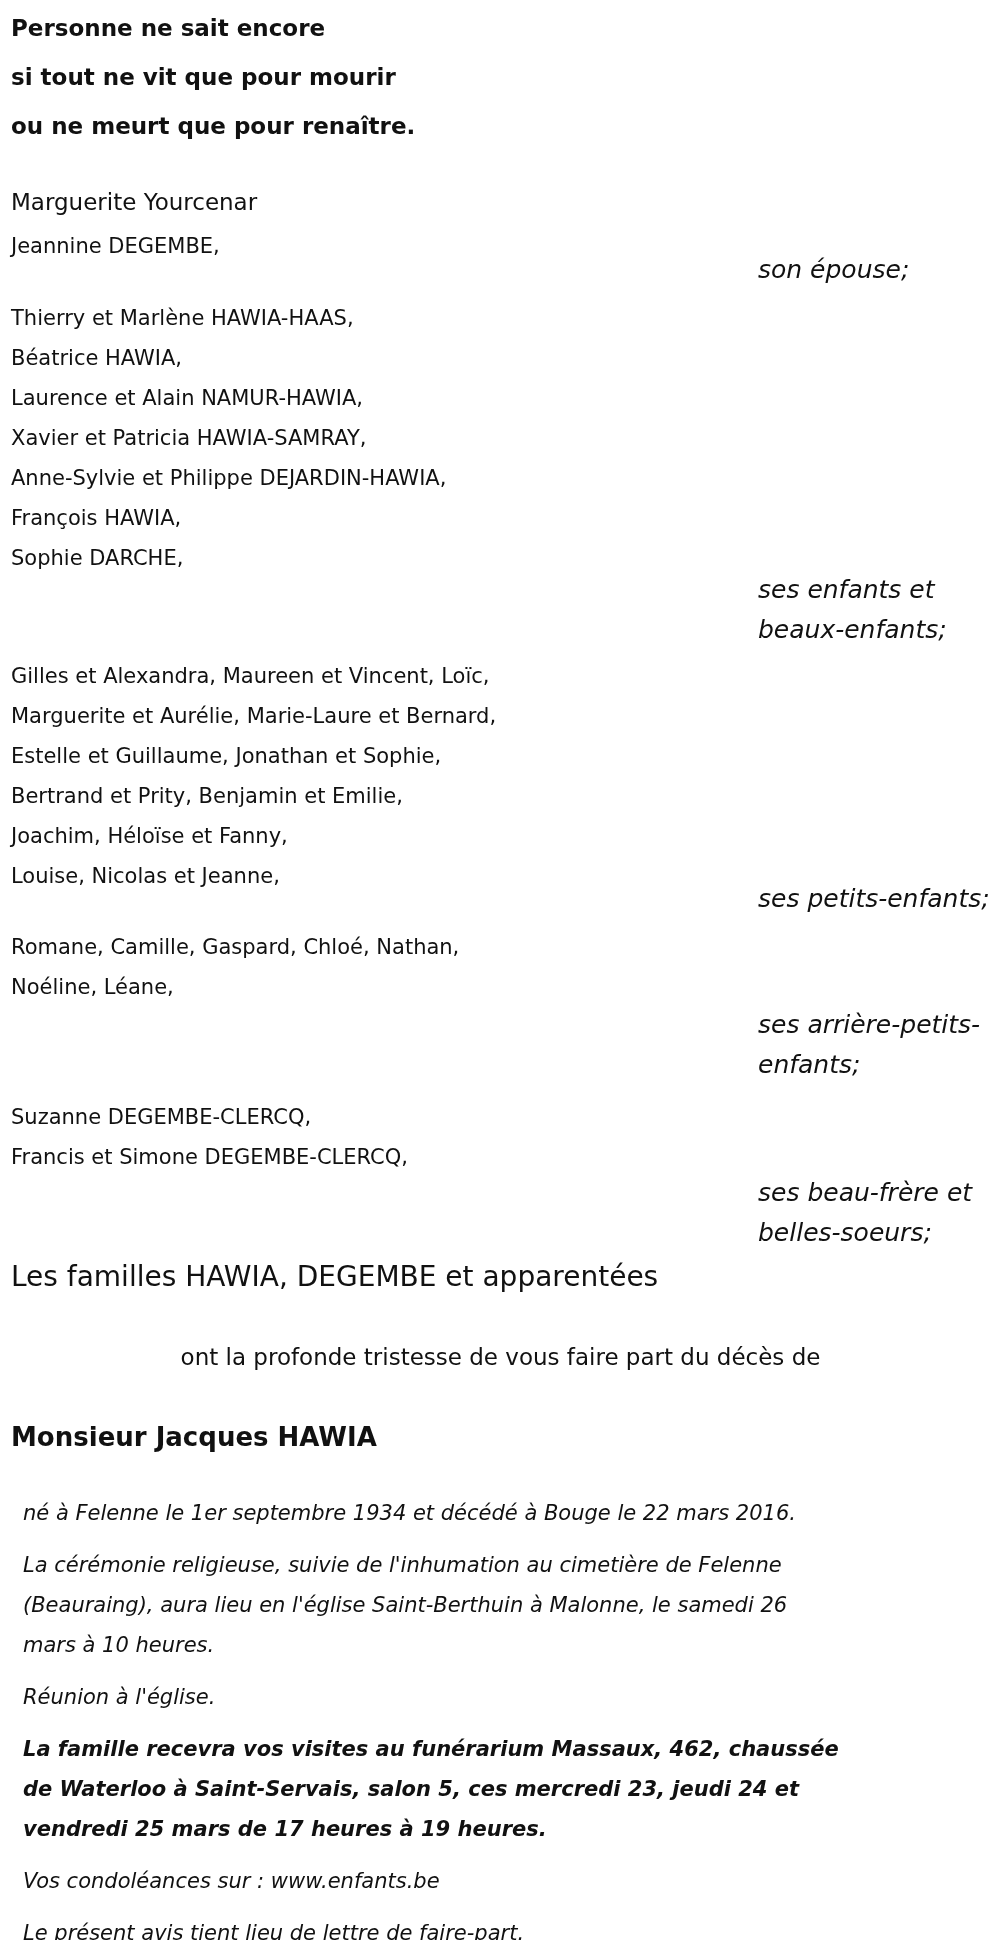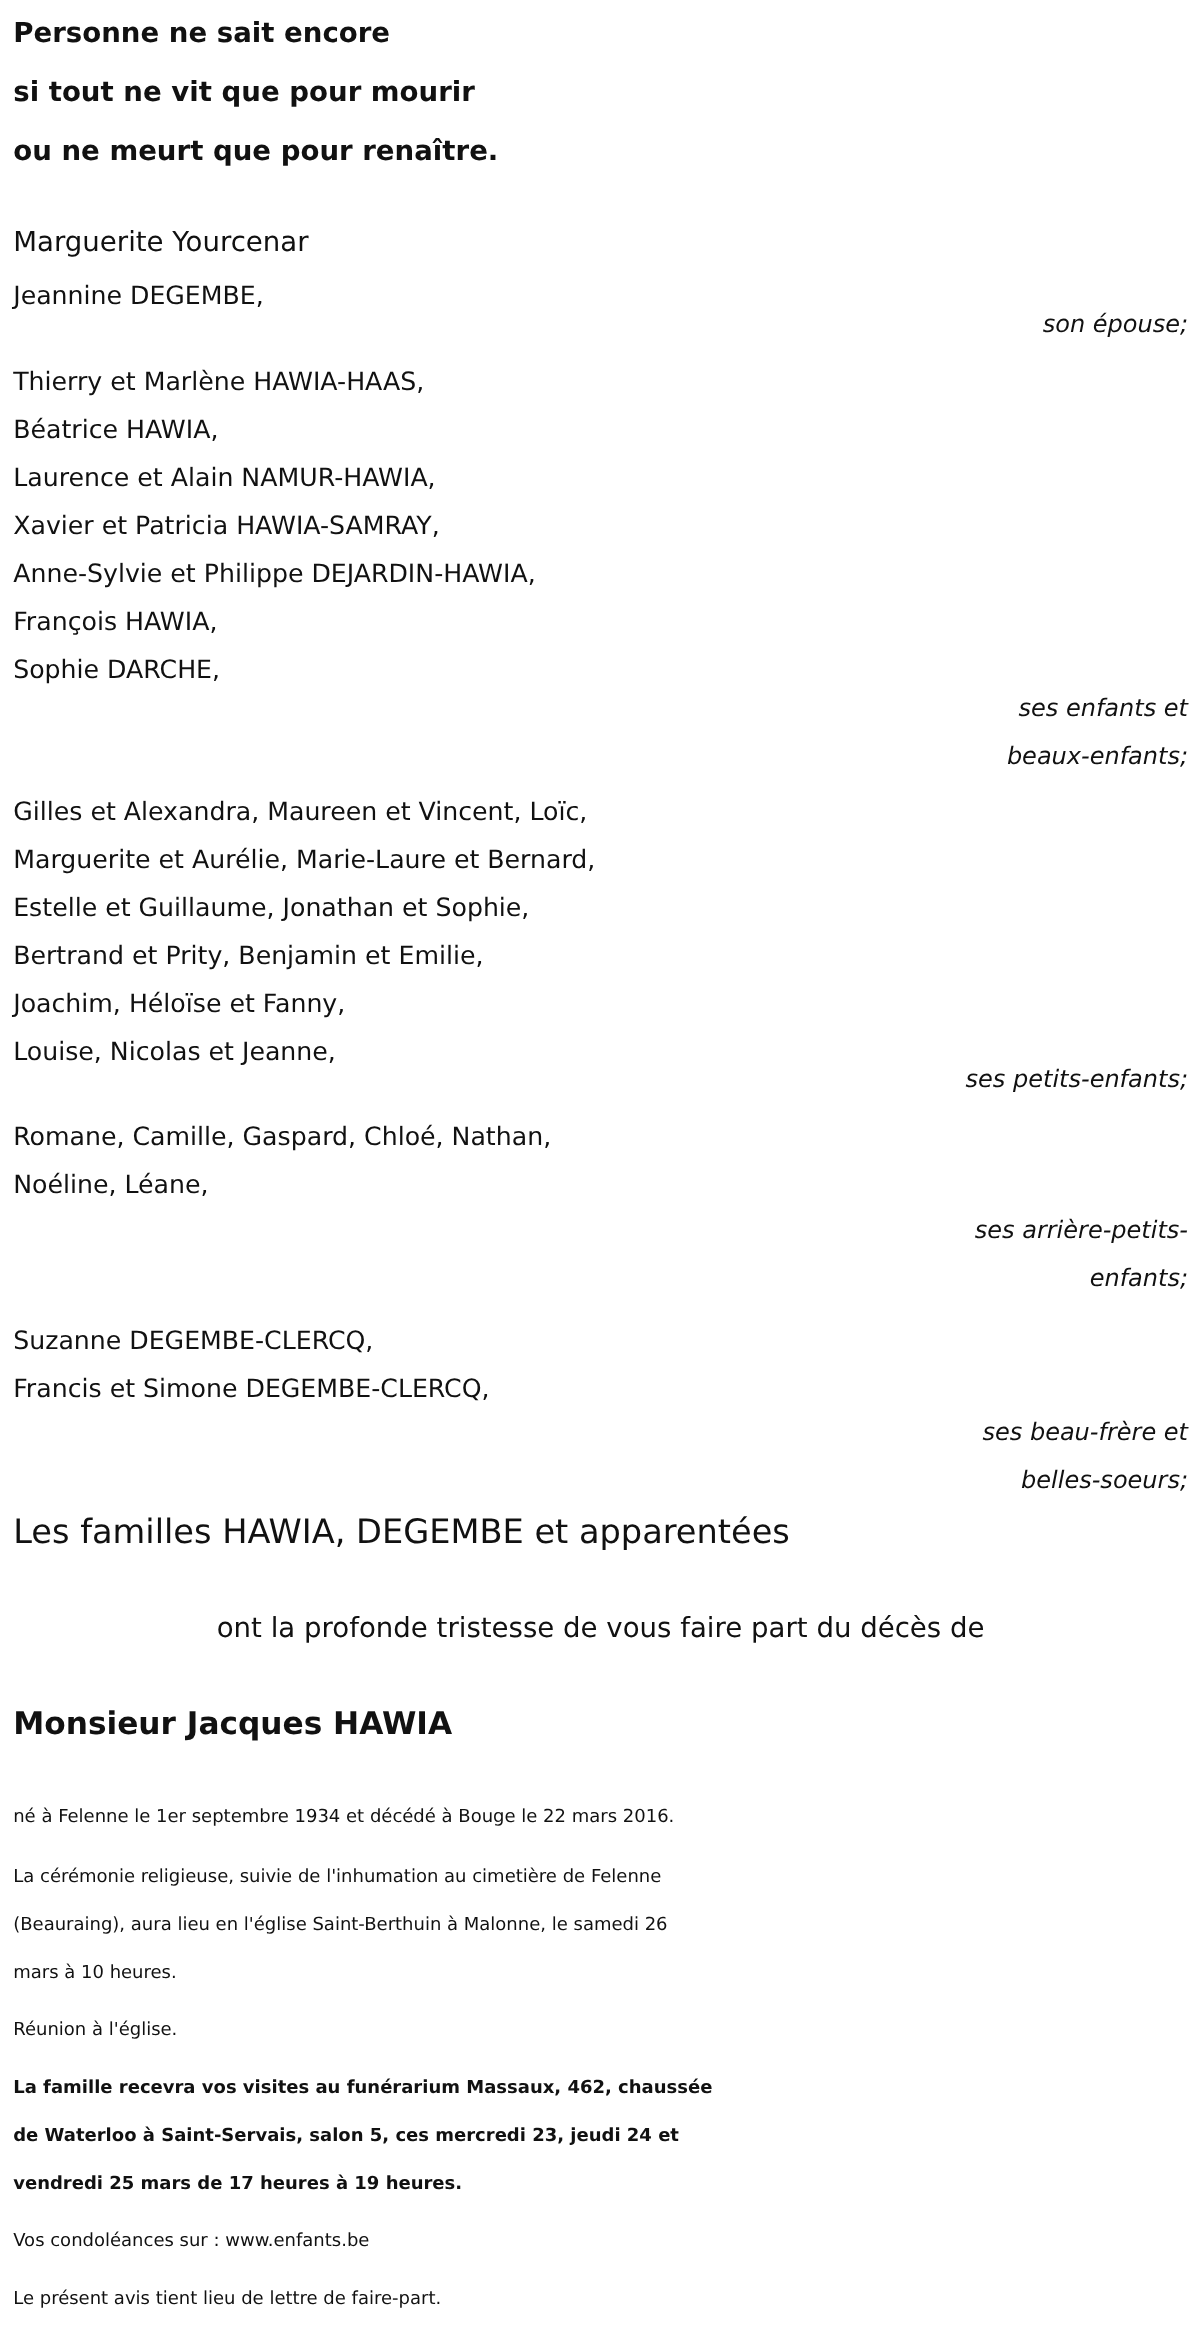--- a/index.html
+++ b/index.html
@@ -33,23 +33,22 @@
     margin-top: 31px;
   }
   .block { position: relative; }
   .names {
     font-size: 21px;
     line-height: 40px;
   }
   .name-line { display: block; white-space: nowrap; }
   .rel {
     font-style: italic;
-    font-size: 20px;
-    line-height: 40px;
-    text-align: right;
+    font-size: 25px;
+    line-height: 40px;
     width: 232px;
     margin-left: auto;
     margin-right: 0;
   }
   .rel-line { display: block; white-space: nowrap; }
   .b-spouse .names { margin-top: 4px; }
   .b-spouse .rel { margin-top: -16px; }
   .b-children .names { margin-top: 8px; }
   .b-children .rel { margin-top: -8px; }
   .b-grand .names { margin-top: 6px; }
@@ -70,23 +69,24 @@
     text-align: center;
   }
   .deceased {
     font-weight: bold;
     font-size: 26px;
     line-height: 48px;
     margin-top: 36px;
     margin-bottom: 0;
   }
   .para {
-    font-size: 15px;
-    line-height: 40px;
-    margin: 0;
+    font-size: 21px;
+    line-height: 40px;
+    margin: 12px;
+    font-style: italic;
   }
   .para-line { display: block; white-space: nowrap; }
   .p-dates { margin-top: 32px; }
   .p-ceremony { margin-top: 10px; }
   .p-meeting { margin-top: 8px; }
   .p-visits { margin-top: 8px; font-weight: bold; }
   .p-condol { margin-top: 8px; }
   .p-notice { margin-top: 8px; }
 </style>
 </head>

